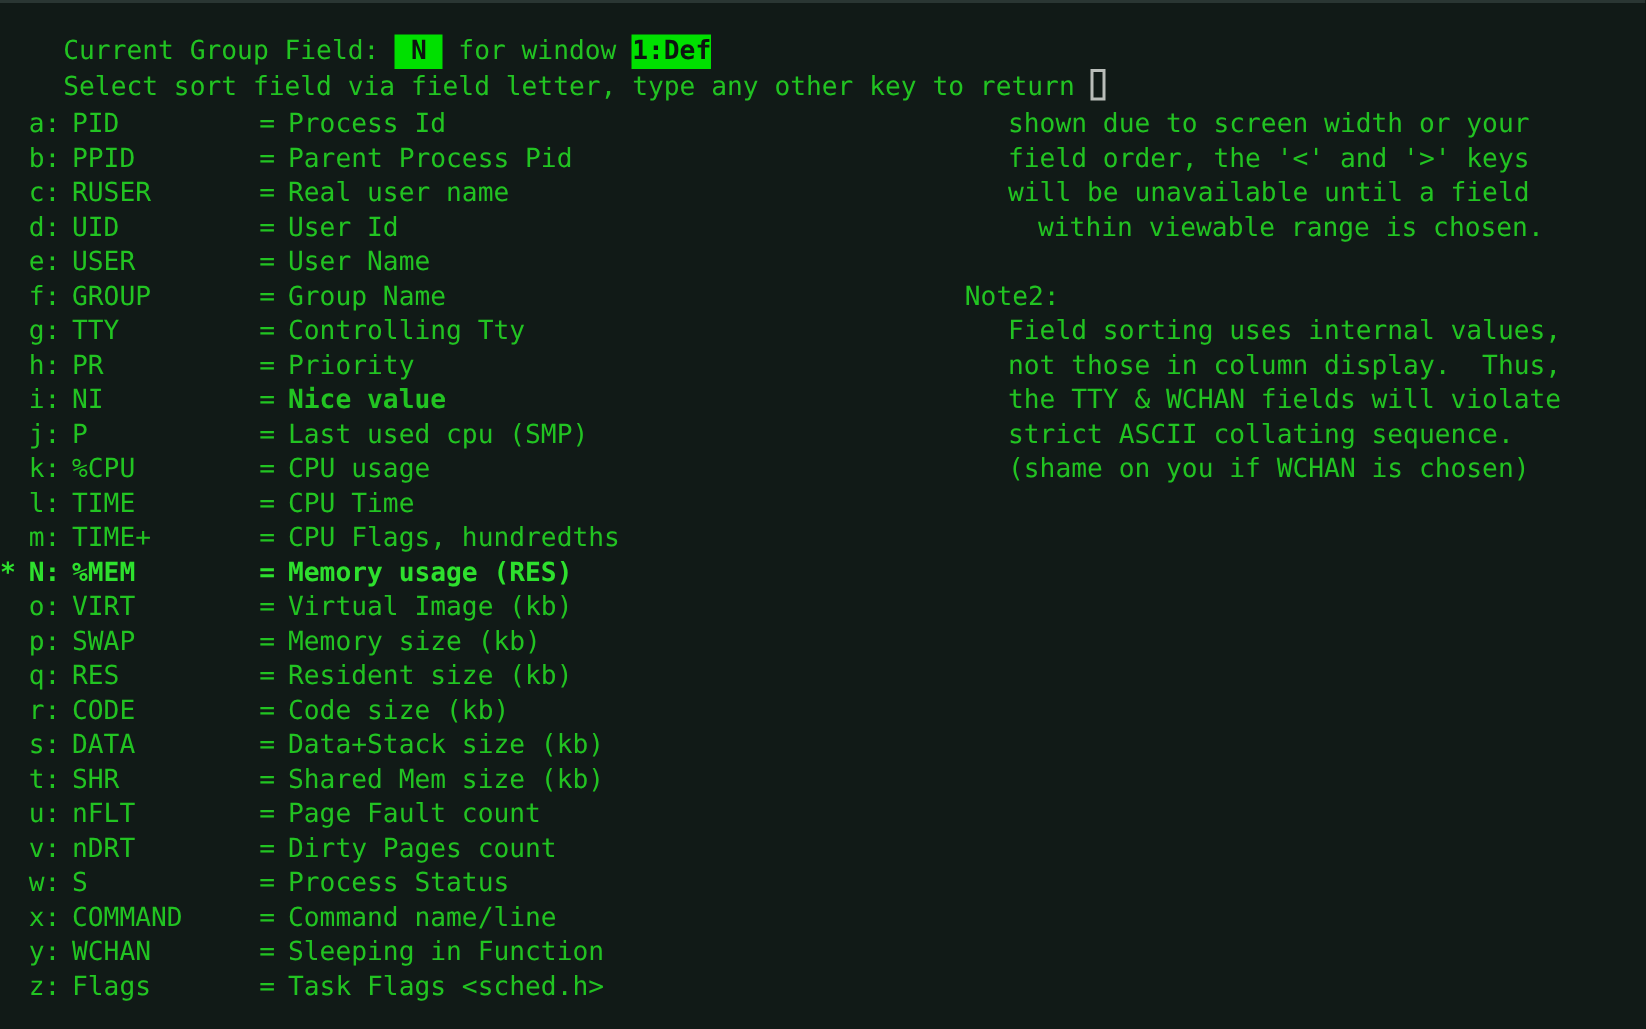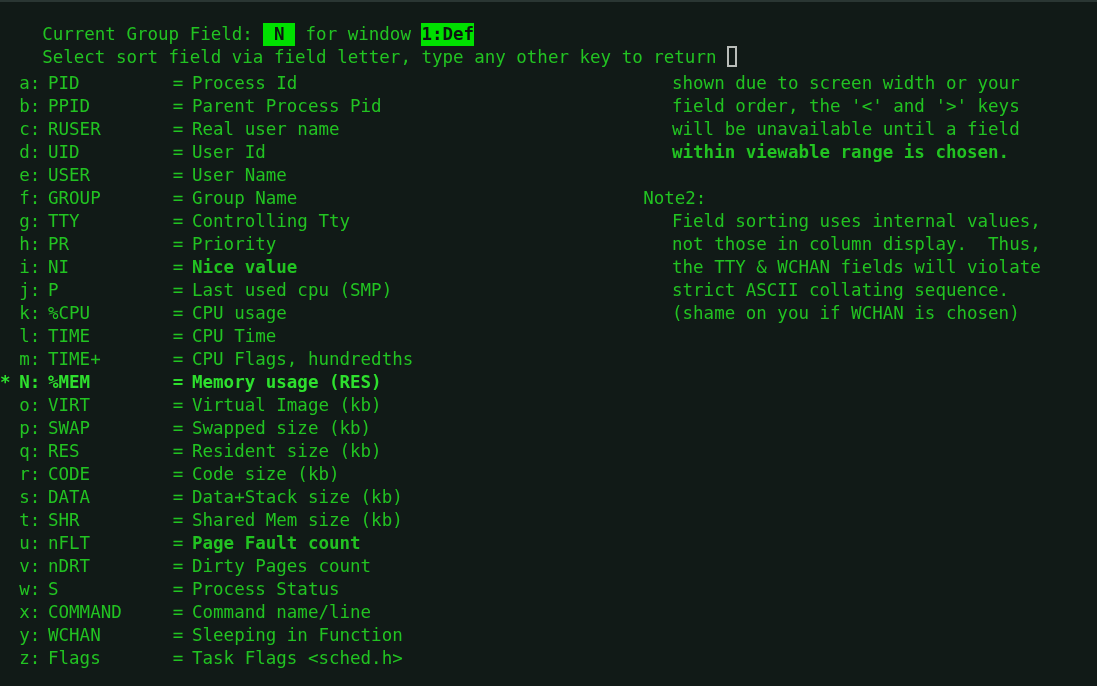--- a/index.html
+++ b/index.html
@@ -102,38 +102,38 @@
       <div class="row" style="top: 187px;"><span class="cell fg" style="position: absolute; left: 19.2px;">f:</span><span class="cell fg" style="position: absolute; left: 48px;">GROUP</span><span class="cell fg" style="position: absolute; left: 172.8px;">=</span><span class="cell fg" style="position: absolute; left: 192px;">Group Name</span></div>
       <div class="row" style="top: 210px;"><span class="cell fg" style="position: absolute; left: 19.2px;">g:</span><span class="cell fg" style="position: absolute; left: 48px;">TTY</span><span class="cell fg" style="position: absolute; left: 172.8px;">=</span><span class="cell fg" style="position: absolute; left: 192px;">Controlling Tty</span></div>
       <div class="row" style="top: 233px;"><span class="cell fg" style="position: absolute; left: 19.2px;">h:</span><span class="cell fg" style="position: absolute; left: 48px;">PR</span><span class="cell fg" style="position: absolute; left: 172.8px;">=</span><span class="cell fg" style="position: absolute; left: 192px;">Priority</span></div>
       <div class="row" style="top: 256px;"><span class="cell fg" style="position: absolute; left: 19.2px;">i:</span><span class="cell fg" style="position: absolute; left: 48px;">NI</span><span class="cell fg" style="position: absolute; left: 172.8px;">=</span><span class="cell fg" style="position: absolute; left: 192px; font-weight: bold;">Nice value</span></div>
       <div class="row" style="top: 279px;"><span class="cell fg" style="position: absolute; left: 19.2px;">j:</span><span class="cell fg" style="position: absolute; left: 48px;">P</span><span class="cell fg" style="position: absolute; left: 172.8px;">=</span><span class="cell fg" style="position: absolute; left: 192px;">Last used cpu (SMP)</span></div>
       <div class="row" style="top: 302px;"><span class="cell fg" style="position: absolute; left: 19.2px;">k:</span><span class="cell fg" style="position: absolute; left: 48px;">%CPU</span><span class="cell fg" style="position: absolute; left: 172.8px;">=</span><span class="cell fg" style="position: absolute; left: 192px;">CPU usage</span></div>
       <div class="row" style="top: 325px;"><span class="cell fg" style="position: absolute; left: 19.2px;">l:</span><span class="cell fg" style="position: absolute; left: 48px;">TIME</span><span class="cell fg" style="position: absolute; left: 172.8px;">=</span><span class="cell fg" style="position: absolute; left: 192px;">CPU Time</span></div>
       <div class="row" style="top: 348px;"><span class="cell fg" style="position: absolute; left: 19.2px;">m:</span><span class="cell fg" style="position: absolute; left: 48px;">TIME+</span><span class="cell fg" style="position: absolute; left: 172.8px;">=</span><span class="cell fg" style="position: absolute; left: 192px;">CPU Flags, hundredths</span></div>
       <div class="row" style="top: 371px;"><span class="cell fg-bold" style="position: absolute; left: 0px;">*</span><span class="cell fg-bold" style="position: absolute; left: 19.2px;">N:</span><span class="cell fg-bold" style="position: absolute; left: 48px;">%MEM</span><span class="cell fg-bold" style="position: absolute; left: 172.8px;">=</span><span class="cell fg-bold" style="position: absolute; left: 192px;">Memory usage (RES)</span></div>
       <div class="row" style="top: 394px;"><span class="cell fg" style="position: absolute; left: 19.2px;">o:</span><span class="cell fg" style="position: absolute; left: 48px;">VIRT</span><span class="cell fg" style="position: absolute; left: 172.8px;">=</span><span class="cell fg" style="position: absolute; left: 192px;">Virtual Image (kb)</span></div>
-      <div class="row" style="top: 417px;"><span class="cell fg" style="position: absolute; left: 19.2px;">p:</span><span class="cell fg" style="position: absolute; left: 48px;">SWAP</span><span class="cell fg" style="position: absolute; left: 172.8px;">=</span><span class="cell fg" style="position: absolute; left: 192px;">Swapped size (kb)</span></div>
+      <div class="row" style="top: 417px;"><span class="cell fg" style="position: absolute; left: 19.2px;">p:</span><span class="cell fg" style="position: absolute; left: 48px;">SWAP</span><span class="cell fg" style="position: absolute; left: 172.8px;">=</span><span class="cell fg" style="position: absolute; left: 192px;">Memory size (kb)</span></div>
       <div class="row" style="top: 440px;"><span class="cell fg" style="position: absolute; left: 19.2px;">q:</span><span class="cell fg" style="position: absolute; left: 48px;">RES</span><span class="cell fg" style="position: absolute; left: 172.8px;">=</span><span class="cell fg" style="position: absolute; left: 192px;">Resident size (kb)</span></div>
       <div class="row" style="top: 463px;"><span class="cell fg" style="position: absolute; left: 19.2px;">r:</span><span class="cell fg" style="position: absolute; left: 48px;">CODE</span><span class="cell fg" style="position: absolute; left: 172.8px;">=</span><span class="cell fg" style="position: absolute; left: 192px;">Code size (kb)</span></div>
       <div class="row" style="top: 486px;"><span class="cell fg" style="position: absolute; left: 19.2px;">s:</span><span class="cell fg" style="position: absolute; left: 48px;">DATA</span><span class="cell fg" style="position: absolute; left: 172.8px;">=</span><span class="cell fg" style="position: absolute; left: 192px;">Data+Stack size (kb)</span></div>
       <div class="row" style="top: 509px;"><span class="cell fg" style="position: absolute; left: 19.2px;">t:</span><span class="cell fg" style="position: absolute; left: 48px;">SHR</span><span class="cell fg" style="position: absolute; left: 172.8px;">=</span><span class="cell fg" style="position: absolute; left: 192px;">Shared Mem size (kb)</span></div>
-      <div class="row" style="top: 532px;"><span class="cell fg" style="position: absolute; left: 19.2px;">u:</span><span class="cell fg" style="position: absolute; left: 48px;">nFLT</span><span class="cell fg" style="position: absolute; left: 172.8px;">=</span><span class="cell fg" style="position: absolute; left: 192px; font-weight: bold;">Page Fault count</span></div>
+      <div class="row" style="top: 532px;"><span class="cell fg" style="position: absolute; left: 19.2px;">u:</span><span class="cell fg" style="position: absolute; left: 48px;">nFLT</span><span class="cell fg" style="position: absolute; left: 172.8px;">=</span><span class="cell fg" style="position: absolute; left: 192px;">Page Fault count</span></div>
       <div class="row" style="top: 555px;"><span class="cell fg" style="position: absolute; left: 19.2px;">v:</span><span class="cell fg" style="position: absolute; left: 48px;">nDRT</span><span class="cell fg" style="position: absolute; left: 172.8px;">=</span><span class="cell fg" style="position: absolute; left: 192px;">Dirty Pages count</span></div>
       <div class="row" style="top: 578px;"><span class="cell fg" style="position: absolute; left: 19.2px;">w:</span><span class="cell fg" style="position: absolute; left: 48px;">S</span><span class="cell fg" style="position: absolute; left: 172.8px;">=</span><span class="cell fg" style="position: absolute; left: 192px;">Process Status</span></div>
       <div class="row" style="top: 601px;"><span class="cell fg" style="position: absolute; left: 19.2px;">x:</span><span class="cell fg" style="position: absolute; left: 48px;">COMMAND</span><span class="cell fg" style="position: absolute; left: 172.8px;">=</span><span class="cell fg" style="position: absolute; left: 192px;">Command name/line</span></div>
       <div class="row" style="top: 624px;"><span class="cell fg" style="position: absolute; left: 19.2px;">y:</span><span class="cell fg" style="position: absolute; left: 48px;">WCHAN</span><span class="cell fg" style="position: absolute; left: 172.8px;">=</span><span class="cell fg" style="position: absolute; left: 192px;">Sleeping in Function</span></div>
       <div class="row" style="top: 647px;"><span class="cell fg" style="position: absolute; left: 19.2px;">z:</span><span class="cell fg" style="position: absolute; left: 48px;">Flags</span><span class="cell fg" style="position: absolute; left: 172.8px;">=</span><span class="cell fg" style="position: absolute; left: 192px;">Task Flags &lt;sched.h&gt;</span></div>
     </div>
 
   <div id="notes-column">
       <div class="row" style="top: 72px;"><span class="cell fg" style="position: absolute; left: 672px;">shown due to screen width or your</span></div>
       <div class="row" style="top: 95px;"><span class="cell fg" style="position: absolute; left: 672px;">field order, the '&lt;' and '&gt;' keys</span></div>
       <div class="row" style="top: 118px;"><span class="cell fg" style="position: absolute; left: 672px;">will be unavailable until a field</span></div>
-      <div class="row" style="top: 141px;"><span class="cell fg" style="position: absolute; left: 672px; font-weight: bold;">within viewable range is chosen.</span></div>
+      <div class="row" style="top: 141px;"><span class="cell fg" style="position: absolute; left: 692px;">within viewable range is chosen.</span></div>
       <div class="row" style="top: 187px;"><span class="cell fg" style="position: absolute; left: 643.2px;">Note2:</span></div>
       <div class="row" style="top: 210px;"><span class="cell fg" style="position: absolute; left: 672px;">Field sorting uses internal values,</span></div>
       <div class="row" style="top: 233px;"><span class="cell fg" style="position: absolute; left: 672px;">not those in column display.  Thus,</span></div>
       <div class="row" style="top: 256px;"><span class="cell fg" style="position: absolute; left: 672px;">the TTY &amp; WCHAN fields will violate</span></div>
       <div class="row" style="top: 279px;"><span class="cell fg" style="position: absolute; left: 672px;">strict ASCII collating sequence.</span></div>
       <div class="row" style="top: 302px;"><span class="cell fg" style="position: absolute; left: 672px;">(shame on you if WCHAN is chosen)</span></div>
     </div>
 </div>
 
 </body></html>

